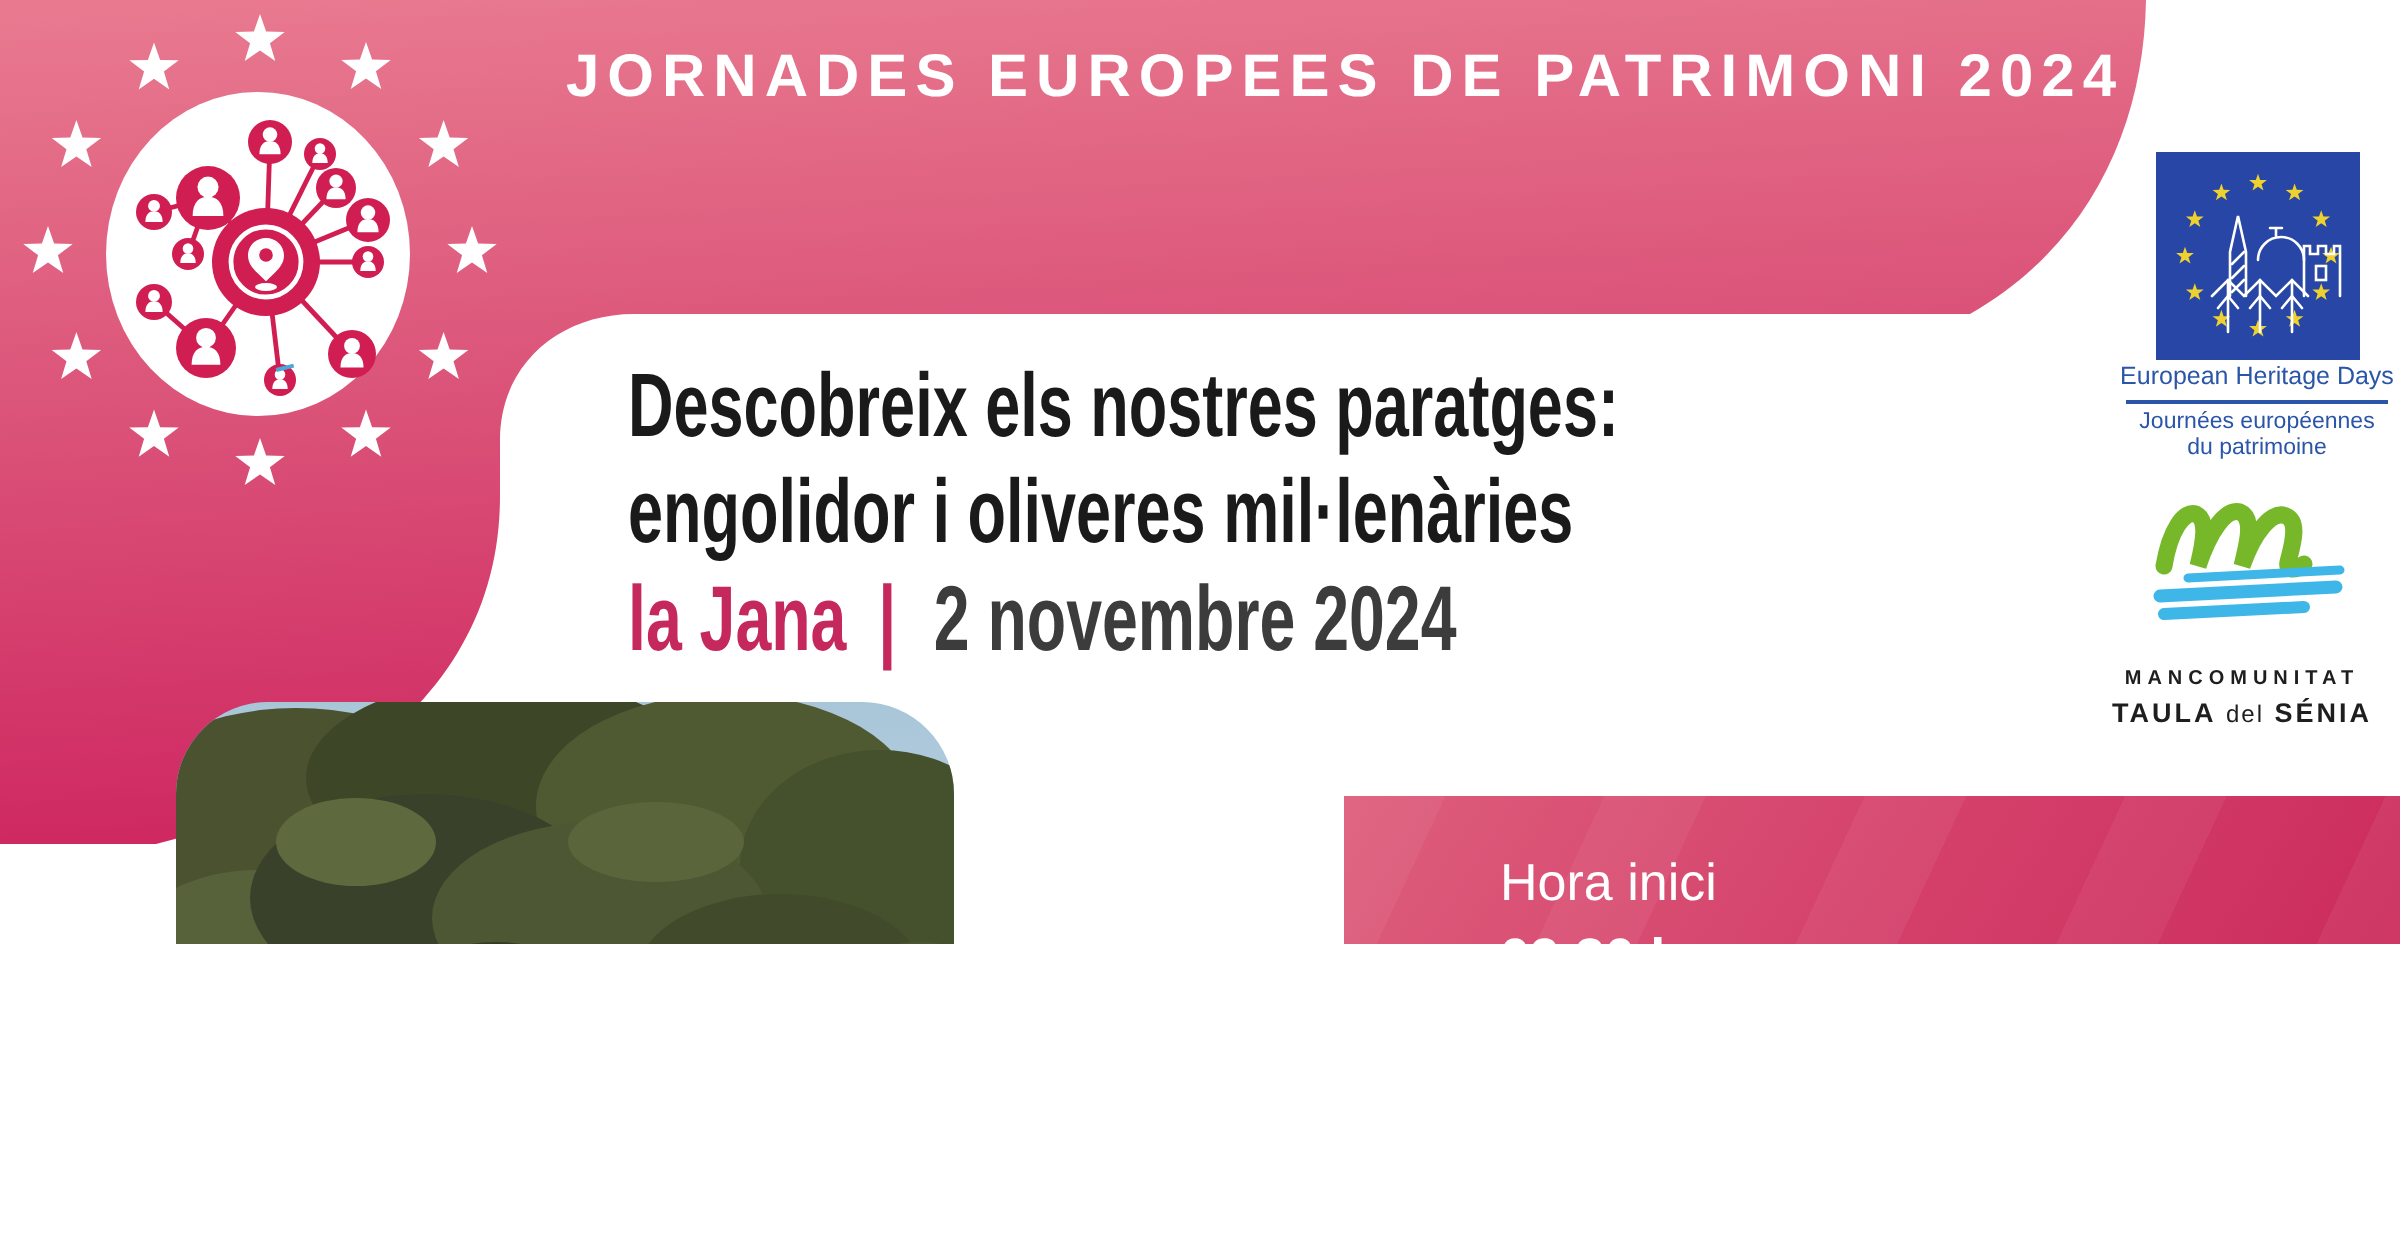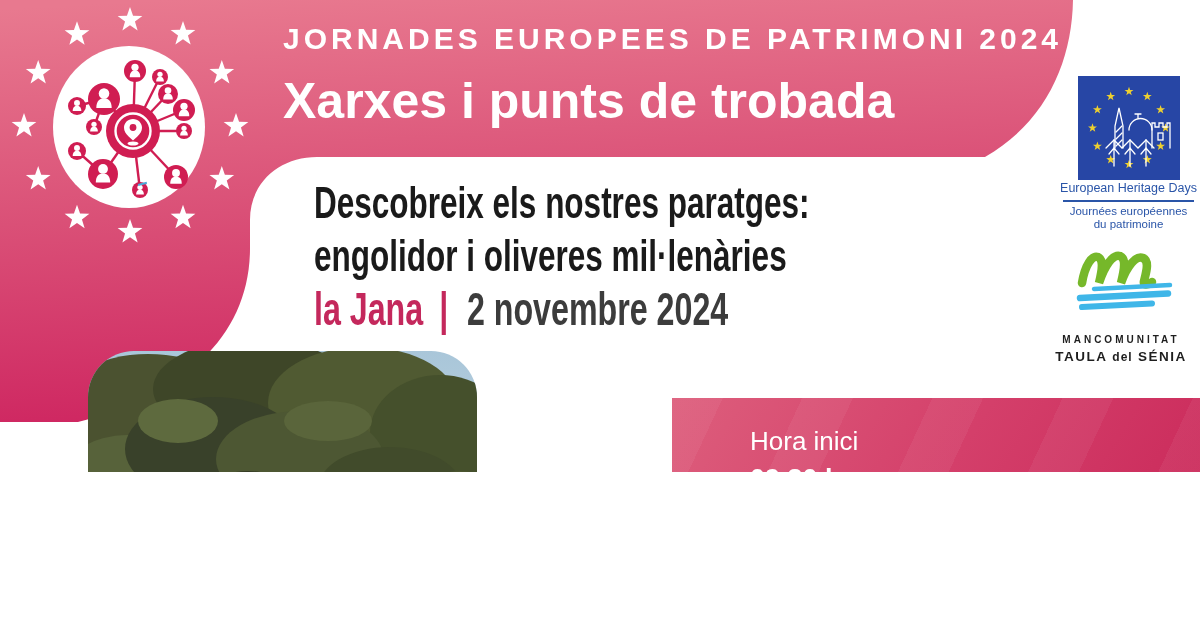--- a/index.html
+++ b/index.html
@@ -38,21 +38,21 @@
   .ehd-divider{left:1063px;top:200px;width:131px;height:1.5px;background:#2a55a8;z-index:2;}
   .ehd-sub1{left:1046px;top:205px;width:165px;text-align:center;color:#2a55a8;font-size:11.5px;z-index:2;}
   .ehd-sub2{left:1046px;top:218px;width:165px;text-align:center;color:#2a55a8;font-size:11.5px;z-index:2;}
 
   
   .manco-art{left:1068px;top:243px;z-index:2;}
   .manco-line1{left:1041px;top:334px;width:160px;text-align:center;color:#1e1e1e;
     font-size:10px;font-weight:700;letter-spacing:3px;z-index:2;white-space:nowrap;}
   .manco-line2{left:1041px;top:349px;width:160px;text-align:center;color:#1e1e1e;
     font-size:13.5px;font-weight:700;letter-spacing:1.5px;z-index:2;white-space:nowrap;}
-  .manco-line2 .del{font-weight:700;font-size:12px;letter-spacing:1px;}
+  .manco-line2 .del{font-weight:400;font-size:12px;letter-spacing:1px;}
 
   
   .photo{left:88px;top:351px;z-index:3;border-radius:46px 46px 0 0;}
 
   
   .blue-strip{left:450px;top:609px;width:192px;height:18px;background:#5282ba;
     border-radius:0 26px 0 0;z-index:2;}
 
   
   .panel{
@@ -176,21 +176,20 @@
       <circle cx="133" cy="131" r="17.5" fill="none" stroke="#ffffff" stroke-width="2.4"></circle>
       <path d="M133,119 c-5.2,0 -9,4 -9,8.8 c0,3.4 2,6.2 4.6,8.6 l4.4,4.2 l4.4,-4.2
                c2.6,-2.4 4.6,-5.2 4.6,-8.6 c0,-4.8 -3.8,-8.8 -9,-8.8 Z" fill="#ffffff"></path>
       <circle cx="133" cy="127.5" r="3.4" fill="#d01d52"></circle>
       <ellipse cx="133" cy="143.5" rx="5.5" ry="2" fill="#ffffff"></ellipse>
       <rect x="138" y="183" width="9" height="2" fill="#4aa8d8" transform="rotate(-14 142 184)"></rect>
     </g>
   </svg>
 
   <div class="abs kicker">JORNADES EUROPEES DE PATRIMONI 2024</div>
-  <div class="abs subtitle">Xarxes i punts de trobada</div>
 
   <div class="abs card-text">
     <div class="card-line">Descobreix els nostres paratges:</div>
     <div class="card-line">engolidor i oliveres mil·lenàries</div>
     <div class="card-line3">
       <span class="loc">la Jana</span>
       <span class="sep">|</span>
       <span class="date">2 novembre 2024</span>
     </div>
   </div>

